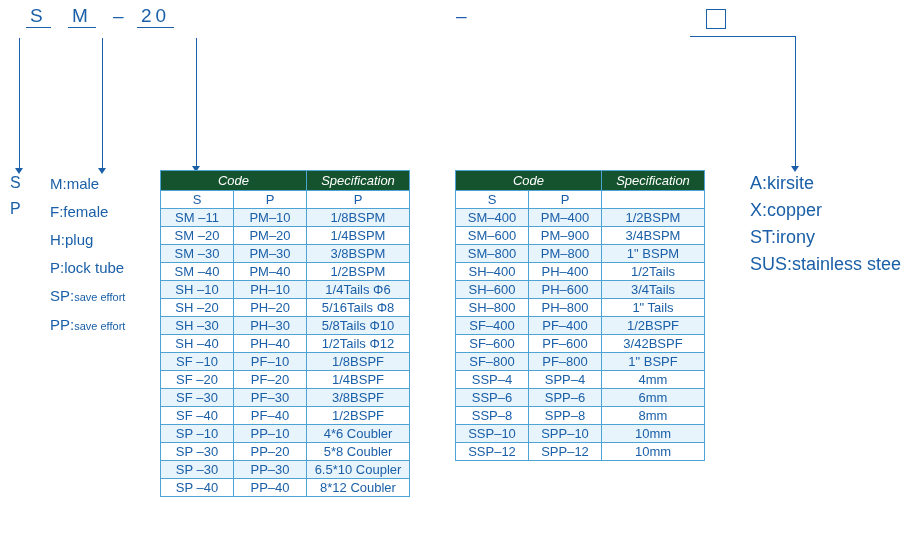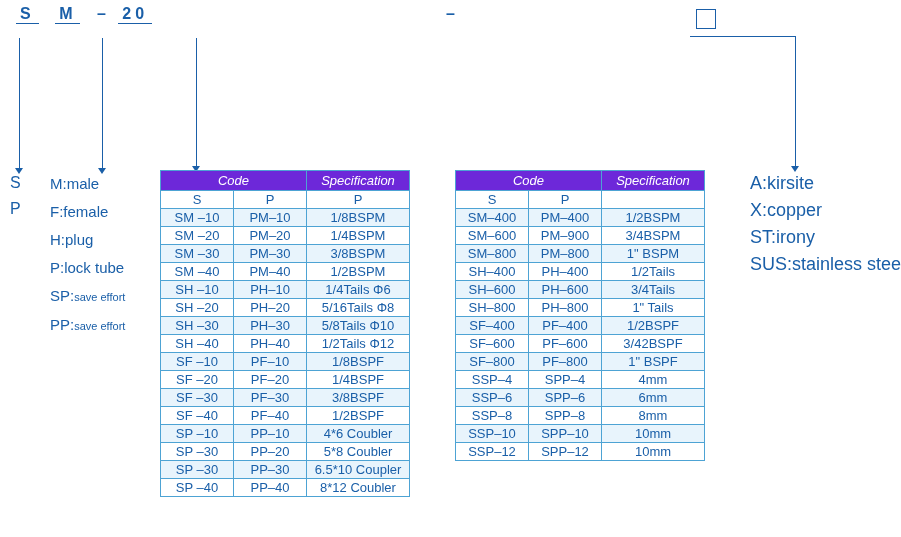--- a/index.html
+++ b/index.html
@@ -8,24 +8,23 @@
     color: #1a5fa8;
     margin: 0;
     padding: 10px;
     position: relative;
     width: 901px;
     height: 537px;
   }
   .top-code {
     position: absolute;
     top: 5px;
-    left: 16px;
-    font-size: 16px;
+    left: 26px;
+    font-size: 19px;
     letter-spacing: 4px;
-    font-weight: bold;
   }
   .top-code .seg {
     display: inline-block;
     border-bottom: 1.5px solid #1a5fa8;
     padding: 0 4px;
     margin-right: 8px;
   }
   .top-code .box {
     display: inline-block;
     width: 18px;
@@ -66,21 +65,21 @@
     top: 170px;
     line-height: 27px;
     font-size: 18px;
   }
   table {
     border-collapse: collapse;
     position: absolute;
     font-size: 13px;
   }
   th {
-    background: #6d28d9;
+    background: #14532d;
     color: #fff;
     font-weight: normal;
     padding: 2px 6px;
     border: 1px solid #4da3d4;
     font-style: italic;
   }
   td {
     border: 1px solid #4da3d4;
     padding: 1px 6px;
     text-align: center;
@@ -152,21 +151,21 @@
     <th class="spec-col">Specification</th>
   </tr>
   <tr>
     <td class="sub-head">S</td>
     <td class="sub-head">P</td>
     <td class="sub-head spec-col">P</td>
   </tr>
   </tbody>
     <tbody id="t1body">
       <tr class="alt">
-        <td>SM –10</td>
+        <td>SM –11</td>
         <td>PM–10</td>
         <td class="spec-col">1/8BSPM</td>
       </tr>
       <tr>
         <td>SM –20</td>
         <td>PM–20</td>
         <td class="spec-col">1/4BSPM</td>
       </tr>
       <tr class="alt">
         <td>SM –30</td>

